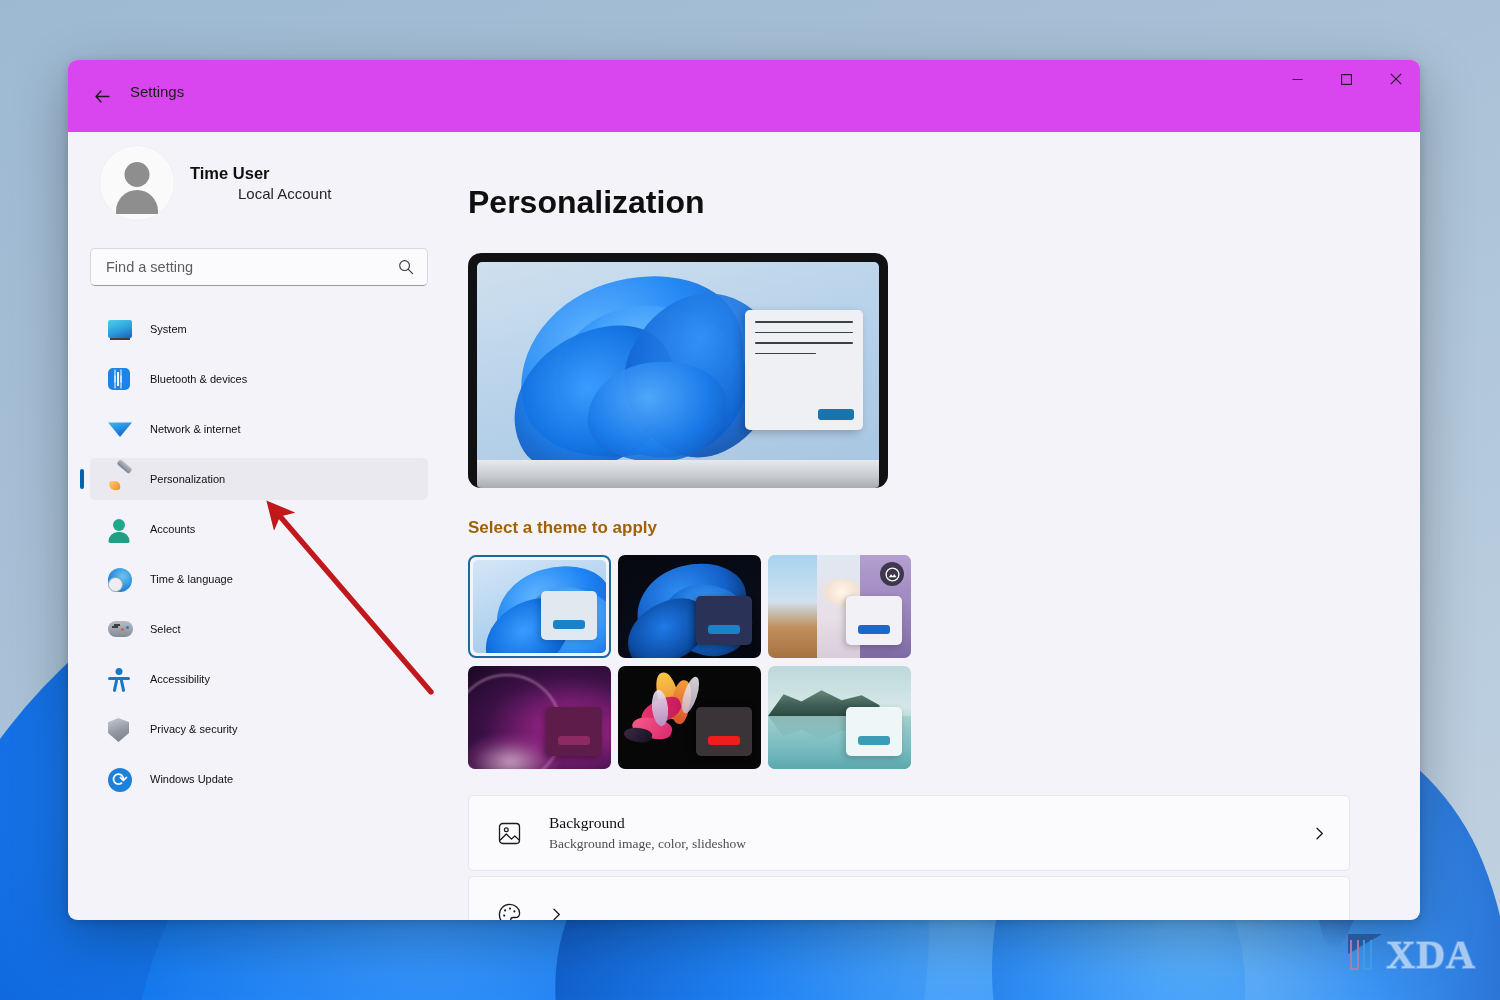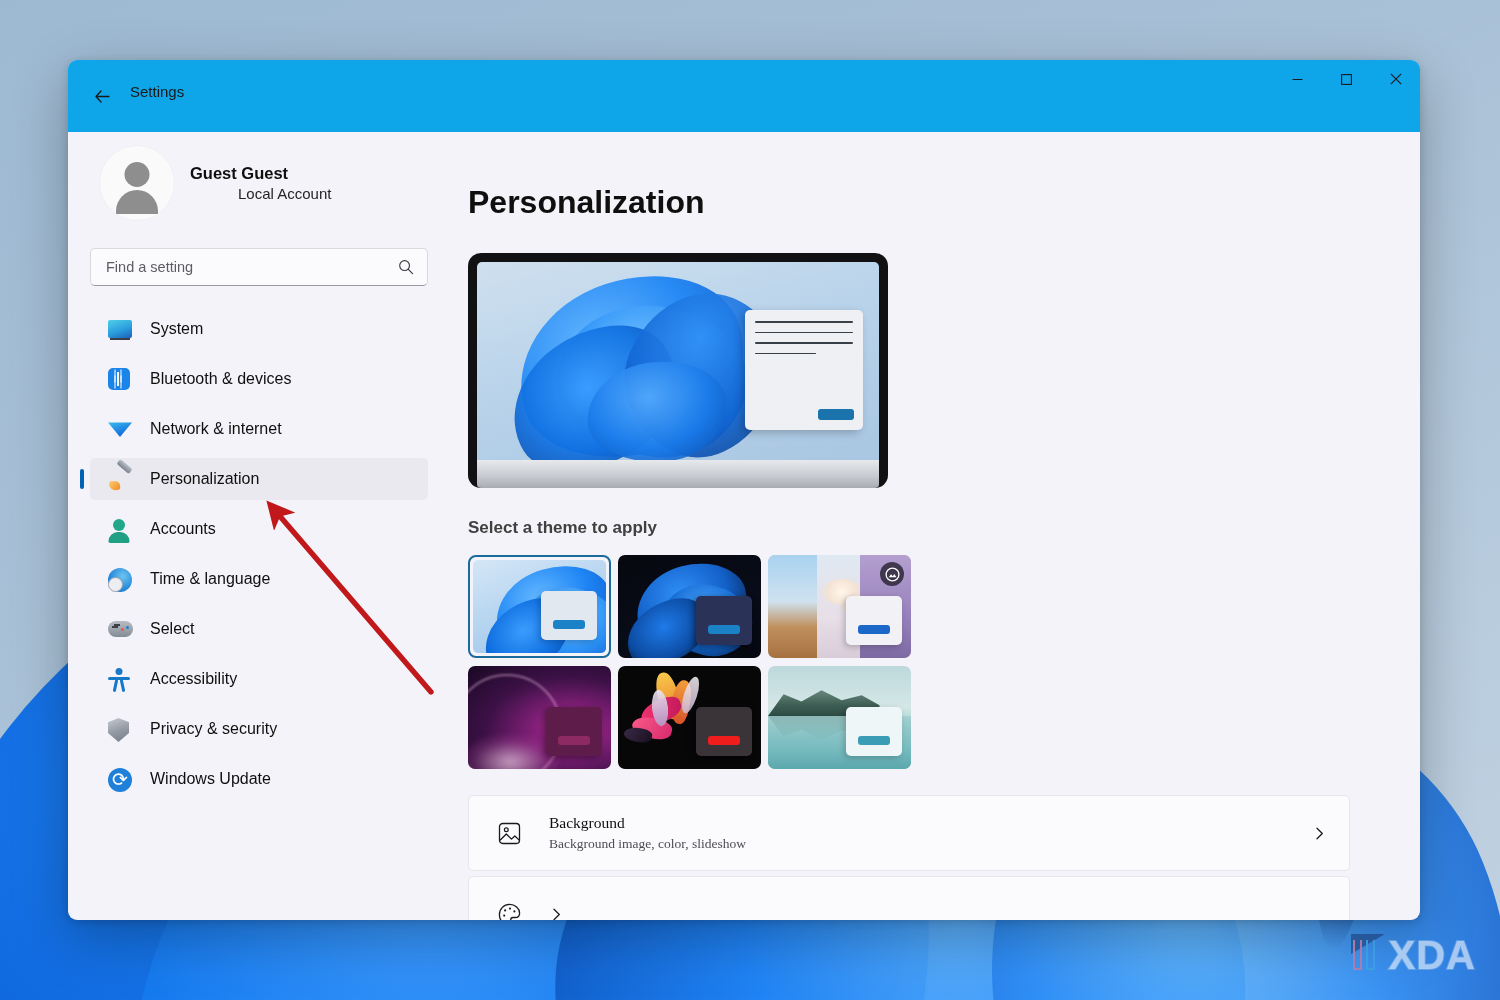--- a/index.html
+++ b/index.html
@@ -62,20 +62,21 @@
     opacity: .85;
   }
 
   
   #watermark {
     position: absolute;
     right: 24px; bottom: 24px;
     display: flex; align-items: center; gap: 4px;
     opacity: .62;
     pointer-events: none;
+    font-family: Liberation Serif, serif;
   }
   #watermark .mark-glyph {
     width: 34px; height: 42px;
     position: relative;
   }
   #watermark .mark-glyph .bar {
     position: absolute; top: 6px; width: 9px; height: 30px;
     border: 2px solid rgba(255,255,255,.85);
     border-top: none;
   }
@@ -106,21 +107,21 @@
     display: flex;
     flex-direction: column;
   }
 
   
   #titlebar {
     height: 72px;
     flex: 0 0 72px;
     display: flex;
     align-items: flex-start;
-    background: #0ea5e9;
+    background: #d946ef;
     position: relative;
   }
   #back-button {
     width: 36px; height: 36px;
     margin: 18px 0 0 16px;
     display: flex; align-items: center; justify-content: center;
     border-radius: 5px; cursor: pointer;
     color: #1a1a1a;
   }
   #titlebar-title {
@@ -217,21 +218,21 @@
   .nav-item.selected::before {
     content: "";
     position: absolute;
     left: -10px; top: 50%;
     transform: translateY(-50%);
     width: 4px; height: 20px;
     border-radius: 3px;
     background: #0063b1;
   }
   .nav-icon { width: 26px; height: 26px; flex: 0 0 26px; position: relative; }
-  .nav-label { font-size: 16px; color: #101010; }
+  .nav-label { font-size: 11px; color: #101010; }
 
   
   .ic-system { width: 24px; height: 18px; margin-top: 4px; border-radius: 2px;
     background: linear-gradient(160deg, #4fd0e8 0%, #2b9ede 55%, #1b5fb5 100%);
     box-shadow: 0 4px 0 -2px #3d3d47; }
   .ic-bt { width: 22px; height: 22px; margin-top: 2px; border-radius: 5px;
     background: #1b84e8; position: relative; }
   .ic-bt::after { content: ""; position: absolute; left: 9px; top: 4px;
     width: 2px; height: 14px; background: #fff;
     box-shadow: 3px -3px 0 -0.5px #fff, 3px 3px 0 -0.5px #fff, -3px -3px 0 -0.5px #fff, -3px 3px 0 -0.5px #fff; }
@@ -333,21 +334,21 @@
   #preview-dialog .ln { height: 1.5px; background: #3a4048; margin-bottom: 9px; border-radius: 1px; }
   #preview-dialog .ln.short { width: 62%; }
   #preview-dialog .btn {
     position: absolute; right: 9px; bottom: 10px;
     width: 36px; height: 11px; border-radius: 3px; background: #1a73ad;
   }
 
   
   #theme-heading {
     margin: 30px 0 0 0;
-    font-size: 17px; font-weight: 700; color: #404040;
+    font-size: 17px; font-weight: 700; color: #a16207;
   }
   #theme-grid {
     margin-top: 17px;
     display: grid;
     grid-template-columns: repeat(3, 143px);
     gap: 8px 7px;
   }
   .theme-tile {
     width: 143px; height: 103px;
     border-radius: 7px;
@@ -461,21 +462,21 @@
     <div id="window-body">
 
       <div id="sidebar">
 
         <div id="account-block">
           <div id="avatar">
             <div class="head"></div>
               <div class="body"></div>
           </div>
           <div>
-            <div id="account-name">Guest Guest</div>
+            <div id="account-name">Time User</div>
             <div id="account-type">Local Account</div>
           </div>
         </div>
 
         <div id="search-box">
           <input id="search-input" type="text" placeholder="Find a setting" style="">
           <svg width="16" height="16" viewBox="0 0 16 16" fill="none">
             <circle cx="6.6" cy="6.6" r="4.9" stroke="#3a3a42" stroke-width="1.15"></circle>
             <line x1="10.3" y1="10.3" x2="14.6" y2="14.6" stroke="#3a3a42" stroke-width="1.15" stroke-linecap="round"></line>
           </svg>

